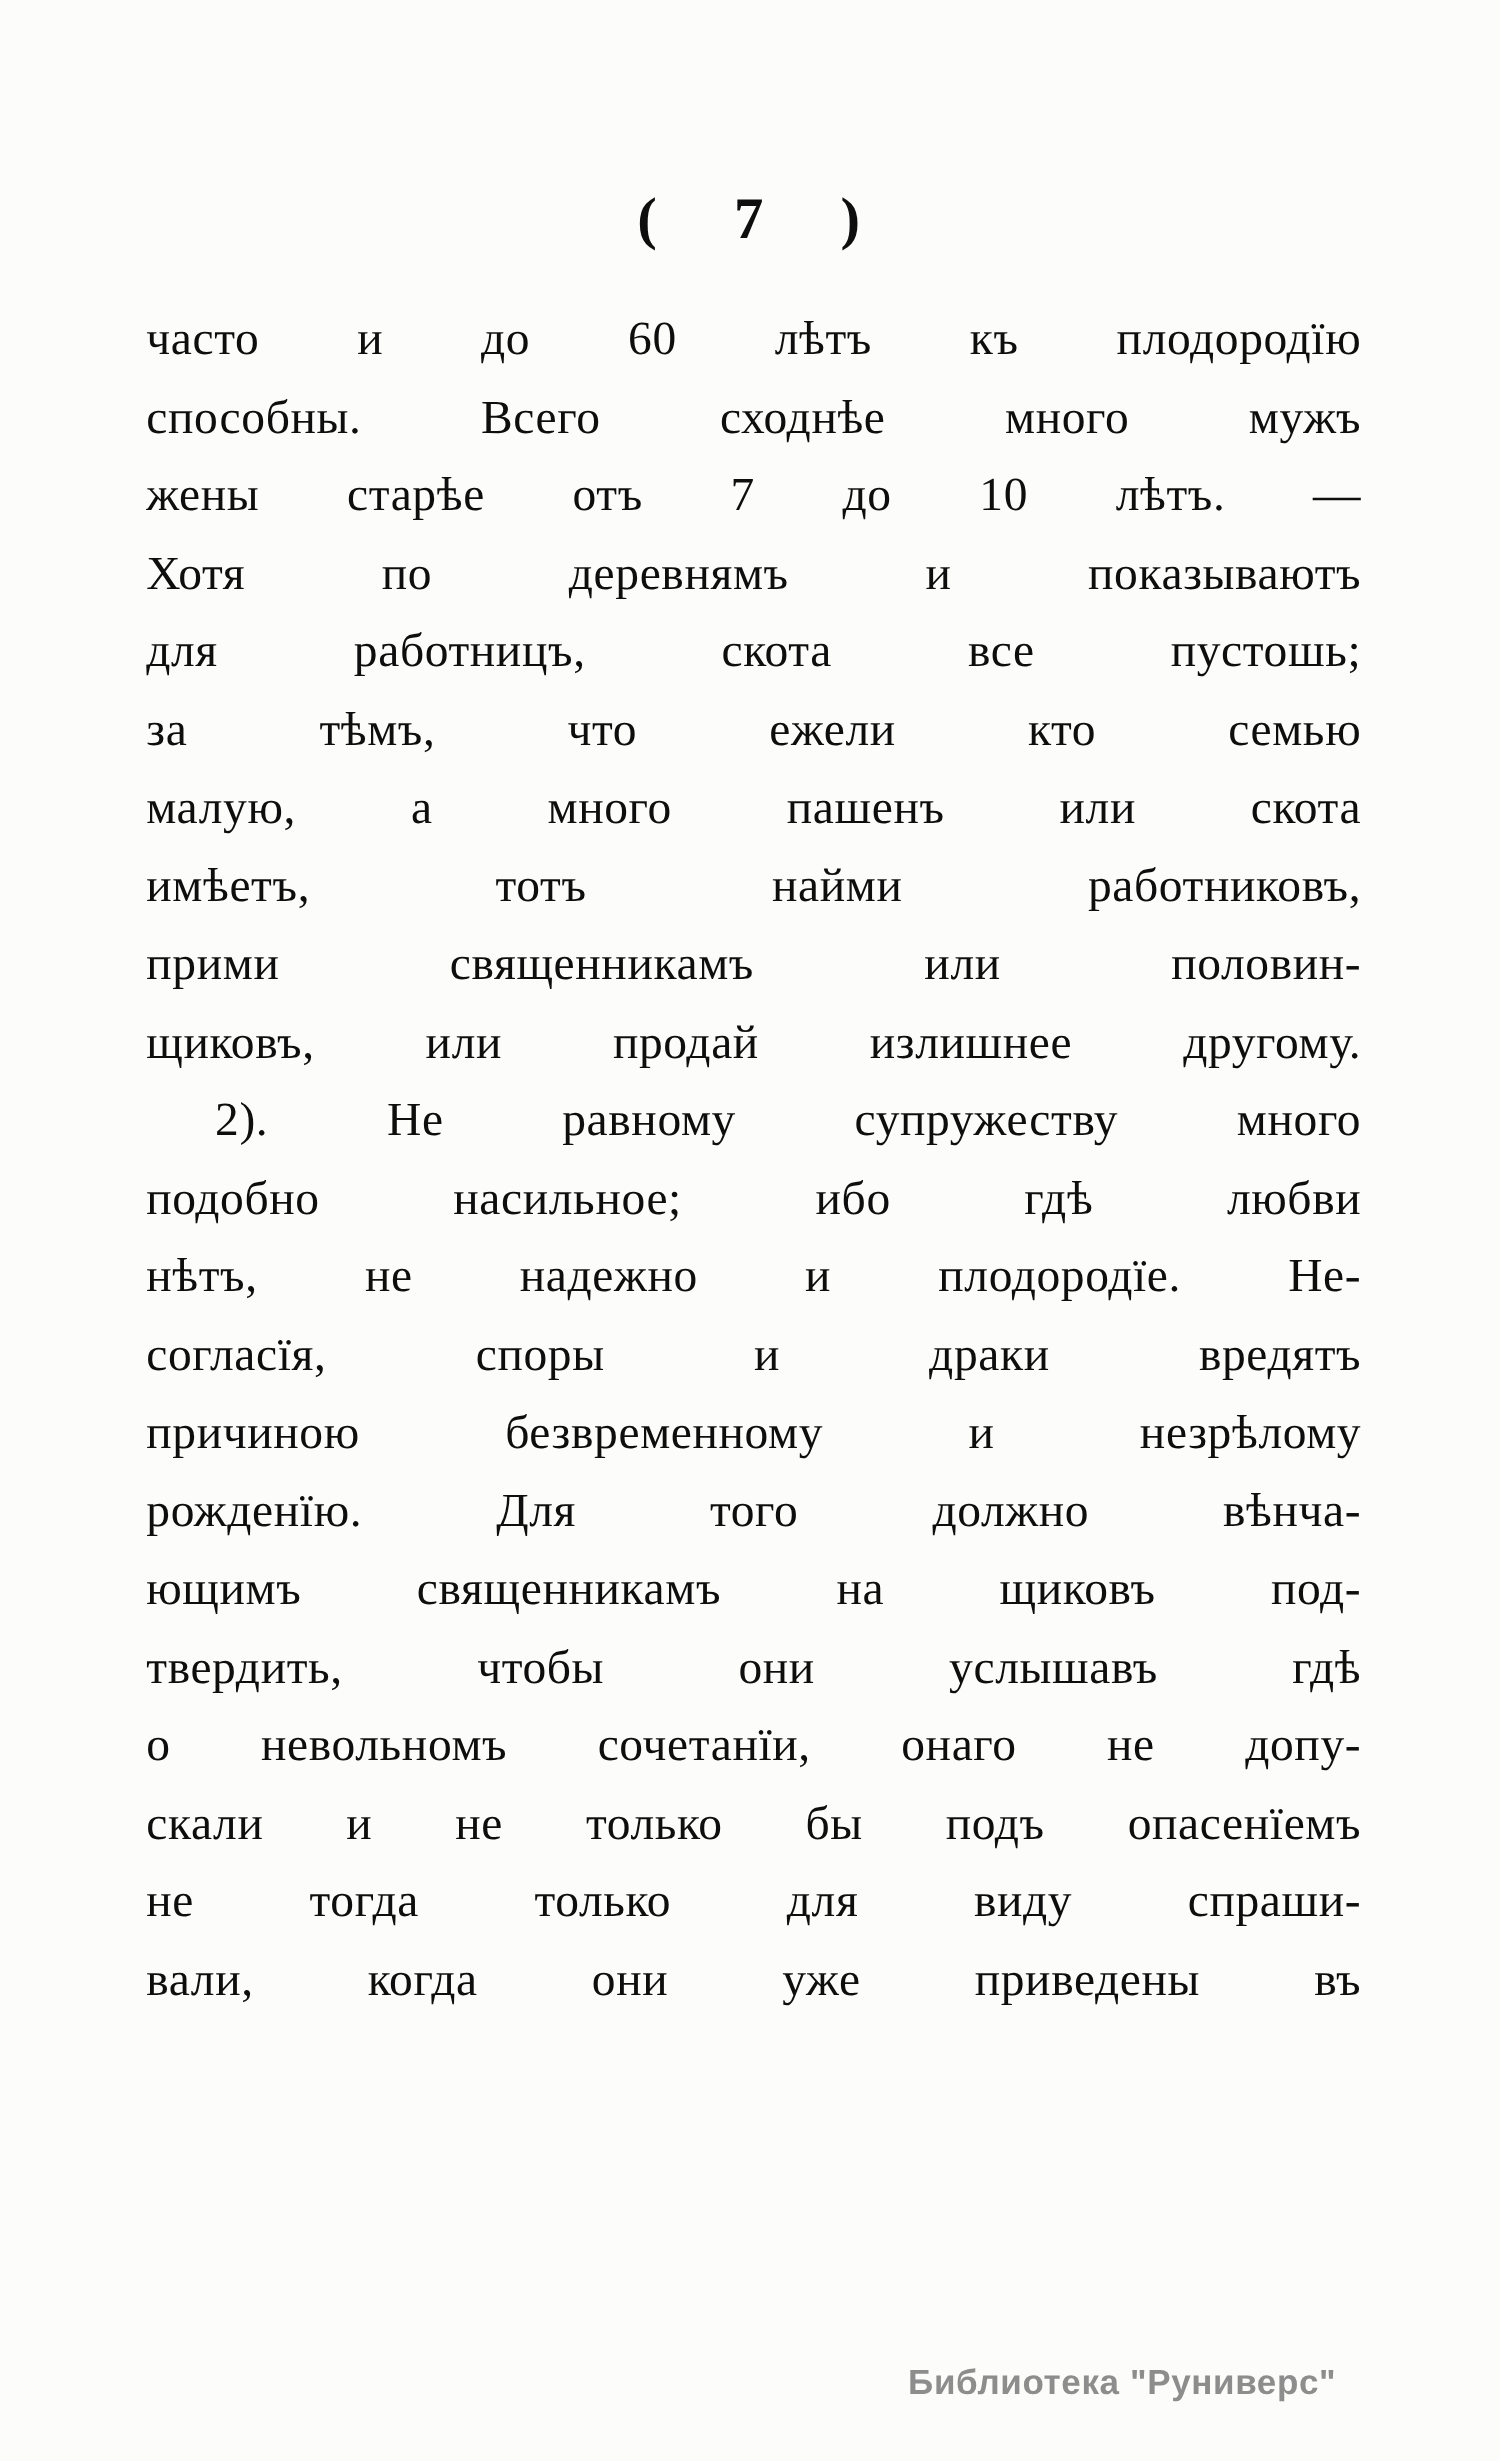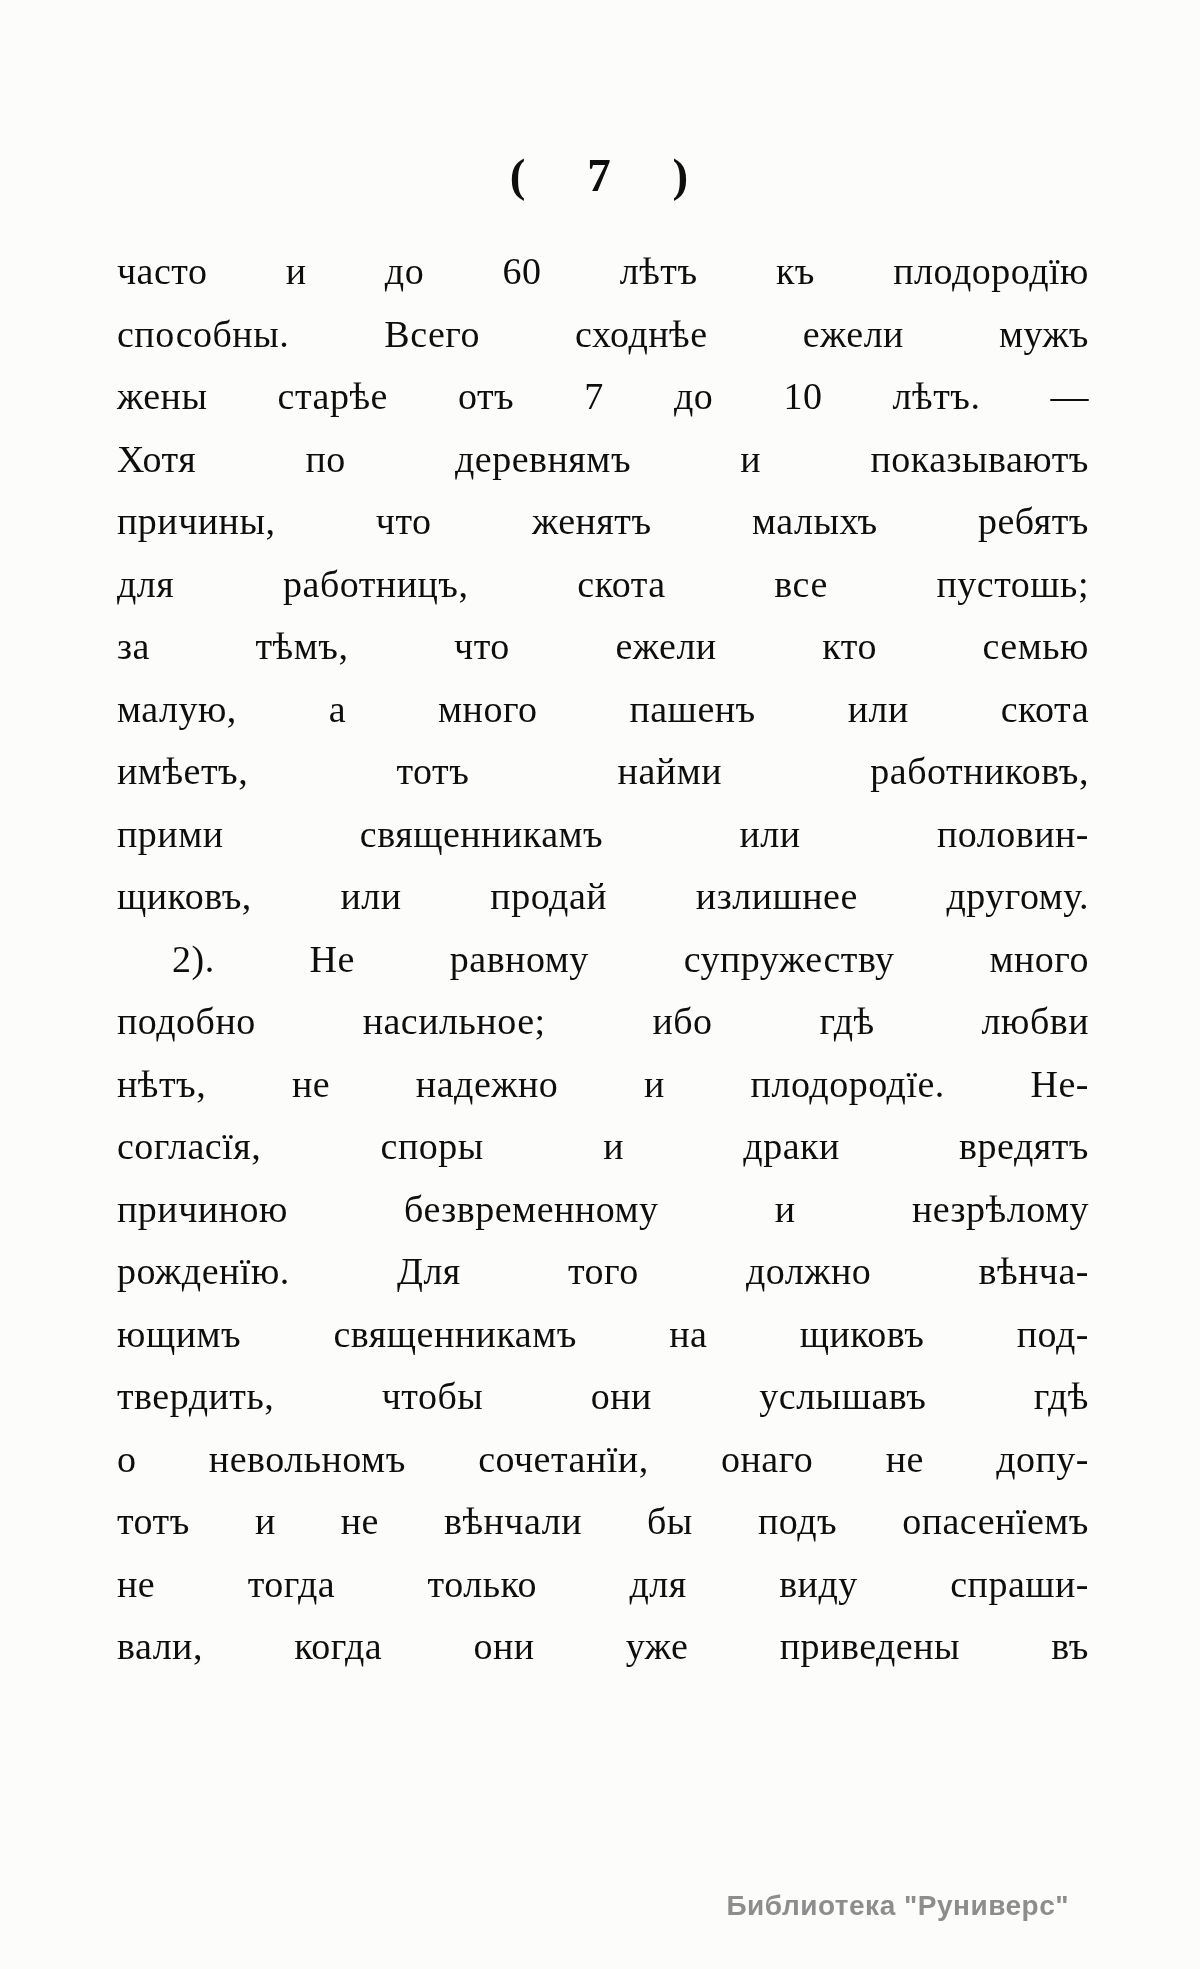--- a/index.html
+++ b/index.html
@@ -65,39 +65,38 @@
 </style>
 </head>
 <body>
 
 <div class="page">
 
   <div class="page-number">( 7 )</div>
 
   <div class="text-block">
     <div class="line">часто и до 60 лѣтъ къ плодородїю</div>
-    <div class="line">способны. Всего сходнѣе ежели мужъ</div>
+    <div class="line">способны. Всего сходнѣе много мужъ</div>
     <div class="line">жены старѣе отъ 7 до 10 лѣтъ. —</div>
     <div class="line">Хотя по деревнямъ и показываютъ</div>
-    <div class="line">причины, что женятъ малыхъ ребятъ</div>
     <div class="line">для работницъ, скота все пустошь;</div>
     <div class="line">за тѣмъ, что ежели кто семью</div>
     <div class="line">малую, а много пашенъ или скота</div>
     <div class="line">имѣетъ, тотъ найми работниковъ,</div>
     <div class="line">прими священникамъ или половин-</div>
     <div class="line">щиковъ, или продай излишнее другому.</div>
     <div class="line para-indent">2). Не равному супружеству много</div>
     <div class="line">подобно насильное; ибо гдѣ любви</div>
     <div class="line">нѣтъ, не надежно и плодородїе. Не-</div>
     <div class="line">согласїя, споры и драки вредятъ</div>
     <div class="line">причиною безвременному и незрѣлому</div>
     <div class="line">рожденїю. Для того должно вѣнча-</div>
     <div class="line">ющимъ священникамъ на щиковъ под-</div>
     <div class="line">твердить, чтобы они услышавъ гдѣ</div>
     <div class="line">о невольномъ сочетанїи, онаго не допу-</div>
-    <div class="line">тотъ и не вѣнчали бы подъ опасенїемъ</div>
+    <div class="line">скали и не только бы подъ опасенїемъ</div>
     <div class="line">не тогда только для виду спраши-</div>
     <div class="line">вали, когда они уже приведены въ</div>
   </div>
 
   <div class="watermark">Библиотека "Руниверс"</div>
 
 </div>
 
 </body></html>

